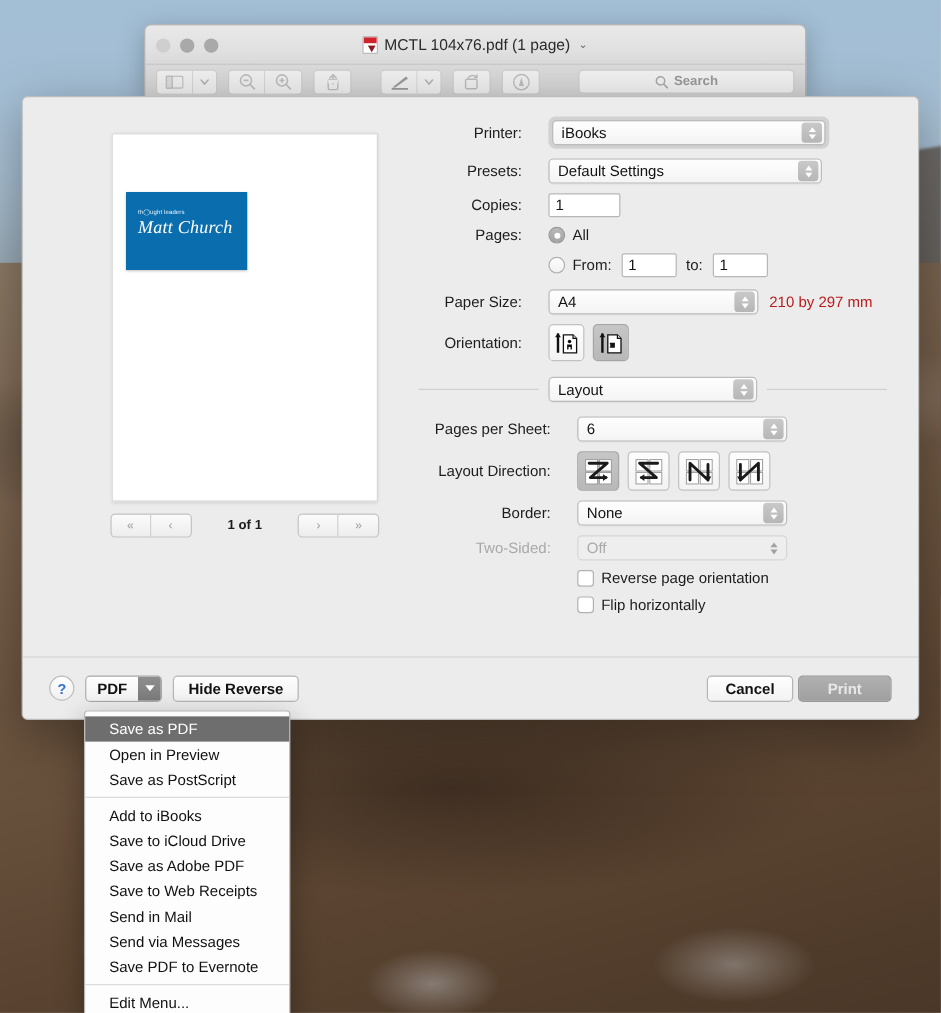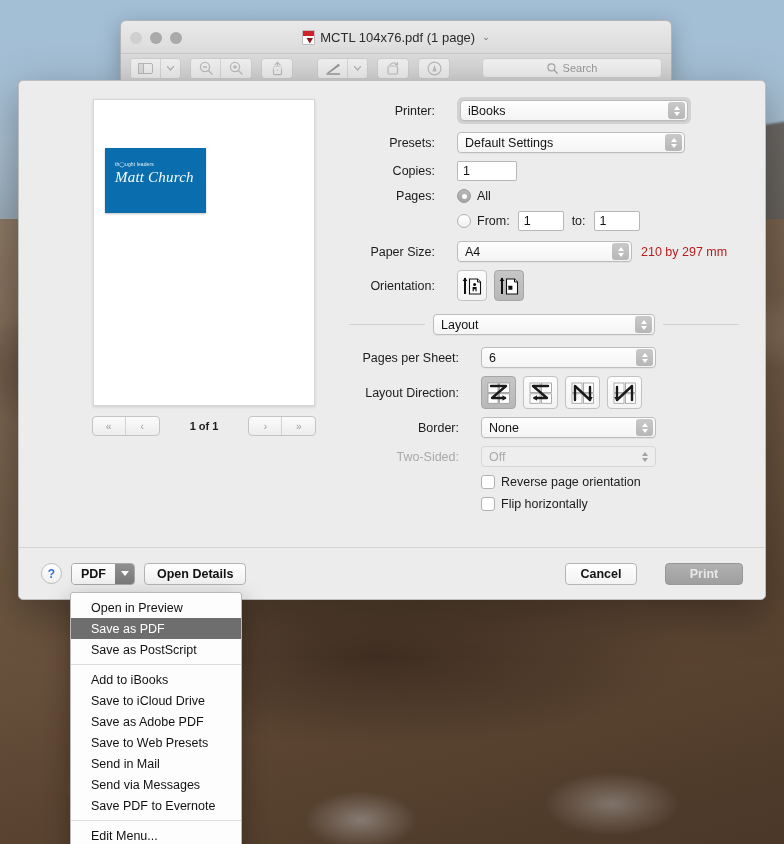--- a/index.html
+++ b/index.html
@@ -140,38 +140,39 @@
   .tb-btn svg { display:block; }
   .tb-spacer { flex: 0 0 6px; }
   #search-field {
     margin-left: auto;
     width: 180px; height: 20px;
     background: #f2f2f2;
     border: 1px solid #cfcfcf;
     border-radius: 4px;
     display: flex; align-items: center; justify-content: center;
     gap: 5px;
+    font-weight: bold;
   }
   #search-field .ph { font-size: 11px; color: #9a9a9a; }
 
   
   #print-dialog {
     position: absolute;
     left: 18px; top: 80px;
     width: 748px; height: 520px;
     background: #ececec;
     border: 1px solid #bdbdbd;
     border-radius: 5px;
     box-shadow: 0 14px 44px rgba(0,0,0,.35);
   }
 
   
   #preview-col {
     position: absolute;
-    left: 60px; top: 18px;
+    left: 60px; top: 30px;
     width: 250px;
   }
   #page-paper {
     width: 222px; height: 307px;
     margin: 0 auto;
     background: #fff;
     border: 1px solid #d8d8d8;
     box-shadow: 0 1px 3px rgba(0,0,0,.13);
     position: relative;
   }
@@ -287,21 +288,21 @@
     padding: 3px;
     border-radius: 6px;
     background: rgba(120,120,120,.22);
     flex: 1;
     max-width: 234px;
   }
   #printer-popup-wrap .popup { width: 100%; }
 
   .popup.w228 { width: 228px; }
   .popup.w175 { width: 175px; }
-  .popup.w190 { width: 222px; }
+  .popup.w190 { width: 174px; }
 
   .textfield {
     height: 20px;
     background: #fff;
     border: 1px solid #b7b7b7;
     border-radius: 2px;
     font-size: 12.5px;
     color: #131313;
     display: flex; align-items: center;
     padding: 0 5px;
@@ -414,21 +415,21 @@
     padding: 0 14px;
     border-radius: 4px;
     border: 1px solid #b5b5b5;
     background: linear-gradient(180deg,#fefefe,#f2f2f2);
     font-size: 12.5px;
     color: #121212;
     display: flex; align-items: center; justify-content: center;
     font-weight: 700;
   }
   .btn.wide { padding: 0 12px; }
-  #right-btns { margin-left: auto; display: flex; gap: 28px; }
+  #right-btns { margin-left: auto; display: flex; gap: 4px; }
   #print-btn {
     background: linear-gradient(180deg,#b0b0b0,#9f9f9f);
     border-color: #989898;
     color: #e8e8e8;
     min-width: 78px;
   }
   #cancel-btn { min-width: 72px; }
 
   
   #pdf-menu {
@@ -783,40 +784,40 @@
   </div>
 
   <div id="dialog-bottom">
     <div id="help-btn">?</div>
     <div id="pdf-btn">
       <div class="lab">PDF</div>
       <div class="arrow">
           <u></u>
         </div>
     </div>
-    <div class="btn wide">Open Details</div>
+    <div class="btn wide">Hide Reverse</div>
     <div id="right-btns">
       <div class="btn" id="cancel-btn">Cancel</div>
       <div class="btn" id="print-btn">Print</div>
     </div>
   </div>
 </div>
 
 <div id="pdf-menu">
   <div>
+    <div class="mi sel">Save as PDF</div>
     <div class="mi">Open in Preview</div>
-    <div class="mi sel">Save as PDF</div>
     <div class="mi">Save as PostScript</div>
   </div>
   <div class="msep"></div>
   <div>
     <div class="mi">Add to iBooks</div>
     <div class="mi">Save to iCloud Drive</div>
     <div class="mi">Save as Adobe PDF</div>
-    <div class="mi">Save to Web Presets</div>
+    <div class="mi">Save to Web Receipts</div>
     <div class="mi">Send in Mail</div>
     <div class="mi">Send via Messages</div>
     <div class="mi">Save PDF to Evernote</div>
   </div>
   <div class="msep"></div>
   <div>
     <div class="mi">Edit Menu...</div>
   </div>
 </div>
 

